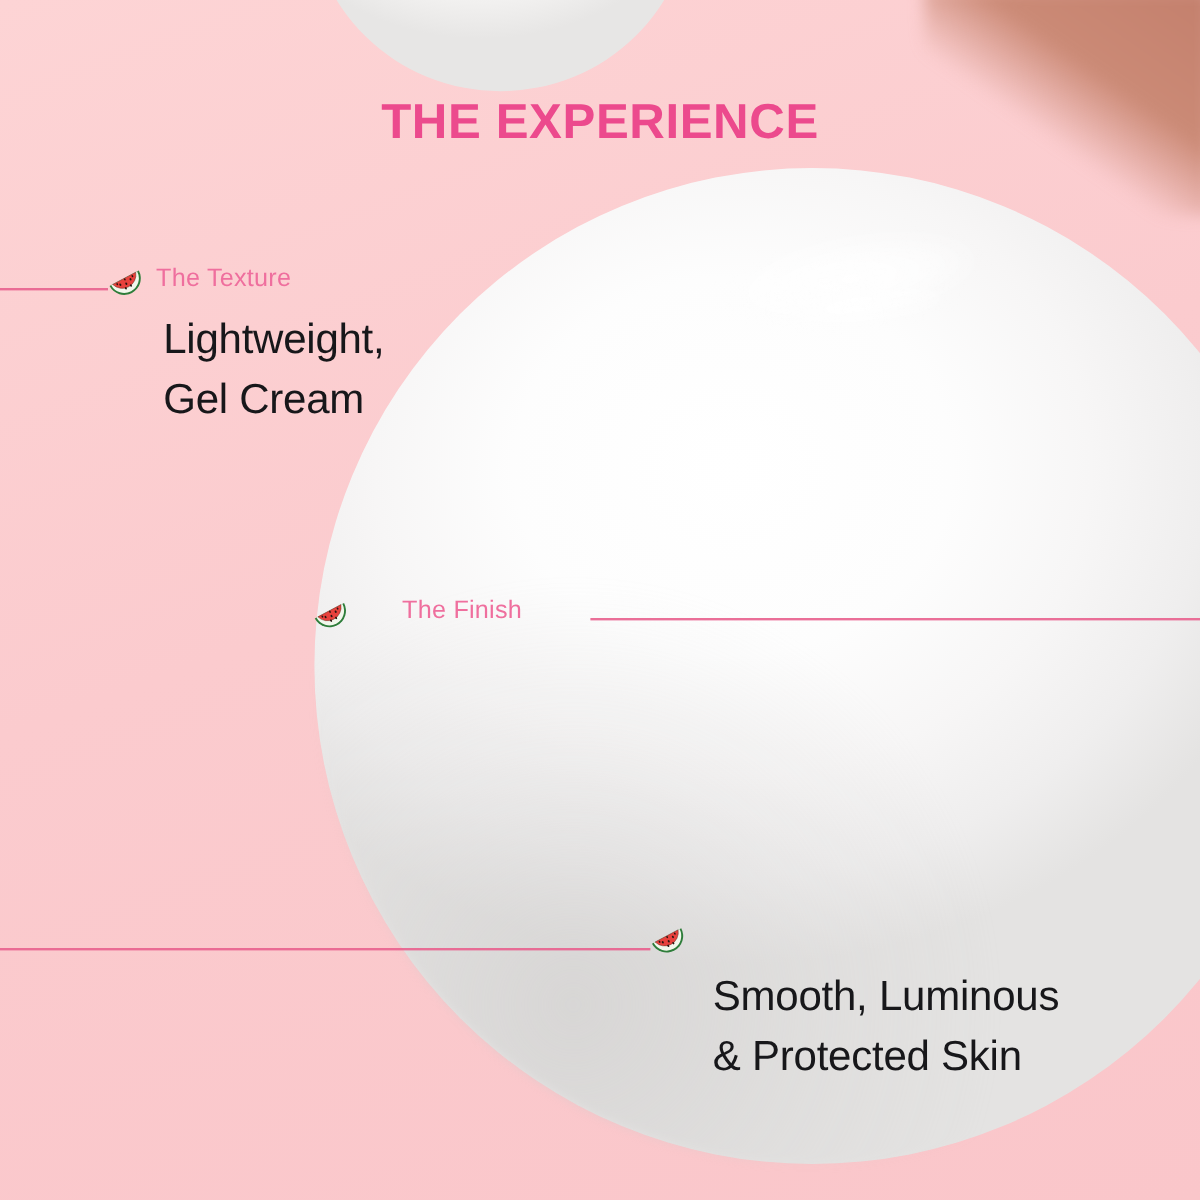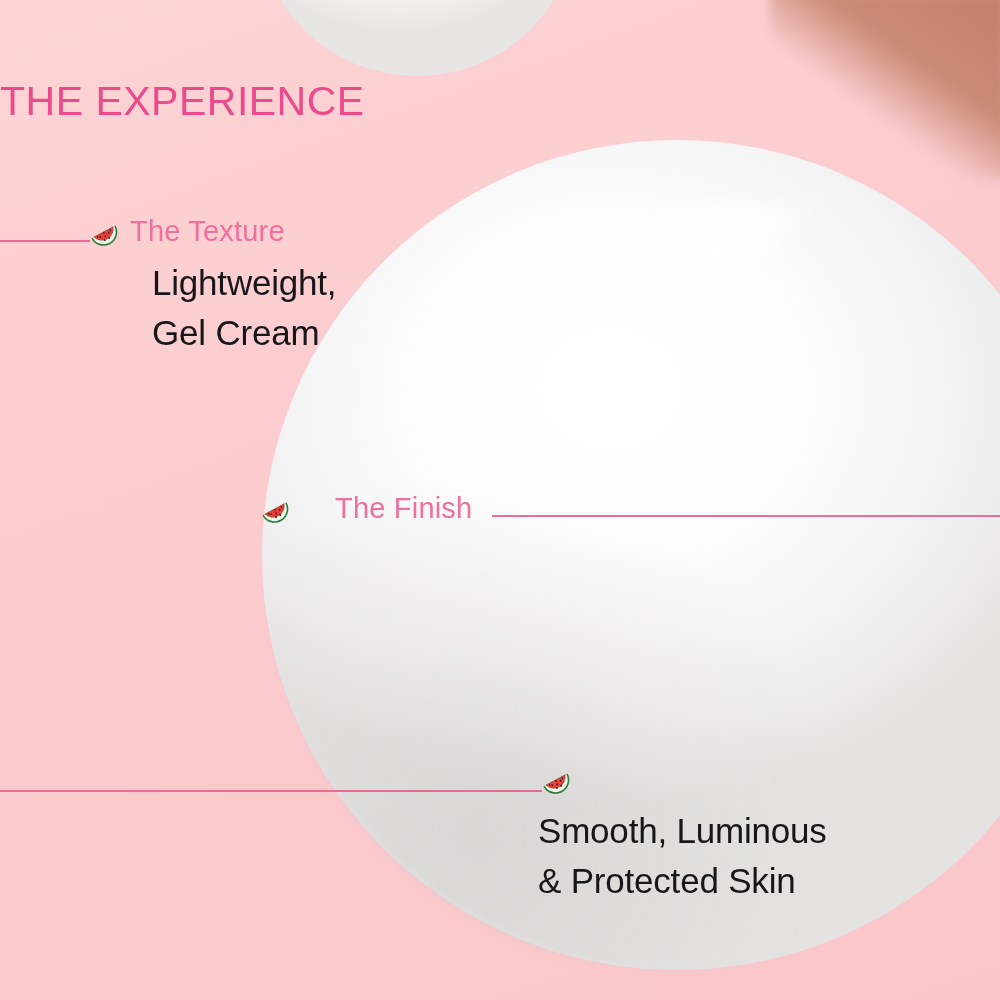--- a/index.html
+++ b/index.html
@@ -108,23 +108,23 @@
     background: #e8638f;
     opacity: .92;
   }
 
   
   .title {
     position: absolute;
     left: 0;
     right: 0;
     top: 78px;
-    text-align: left;
+    text-align: center;
     font-size: 41px;
-    font-weight: 400;
+    font-weight: 700;
     letter-spacing: 0.5px;
     color: #ec4a8d;
     font-family: "Liberation Sans", sans-serif;
   }
 
   
   .feature {
     position: absolute;
   }
   .feature-head {
@@ -133,42 +133,42 @@
     gap: 10px;
     white-space: nowrap;
   }
   .melon {
     display: inline-block;
     width: 34px;
     height: 34px;
     flex: 0 0 34px;
   }
   .feature-title {
-    font-size: 29px;
+    font-size: 21px;
     font-weight: 400;
     color: #ef6f9e;
     letter-spacing: .2px;
     line-height: 1;
   }
   .feature-body {
     margin-top: 10px;
     font-size: 35px;
     font-weight: 400;
     line-height: 1.44;
     color: #17171a;
     letter-spacing: -.2px;
     white-space: pre-line;
   }
   .f1 { left: 86px;  top: 214px; }
-  .f1 .feature-body { margin-left: 66px; }
+  .f1 .feature-body { margin-left: 50px; }
   .f2 { left: 257px; top: 491px; }
   .f2 .feature-body { margin-left: 52px; }
   .f2 .feature-title { color: #ef6f9e; }
   .f3 { left: 538px; top: 762px; }
-  .f3 .feature-body { }
+  .f3 .feature-body { margin-left: 56px; }
   .f3 .feature-title { color: #ef5f93; }
 </style>
 </head>
 <body>
 
 <div id="stage">
 
   <div class="bg-layer">
     <div class="bg-base"></div>
     <div class="corner-wedge"></div>

